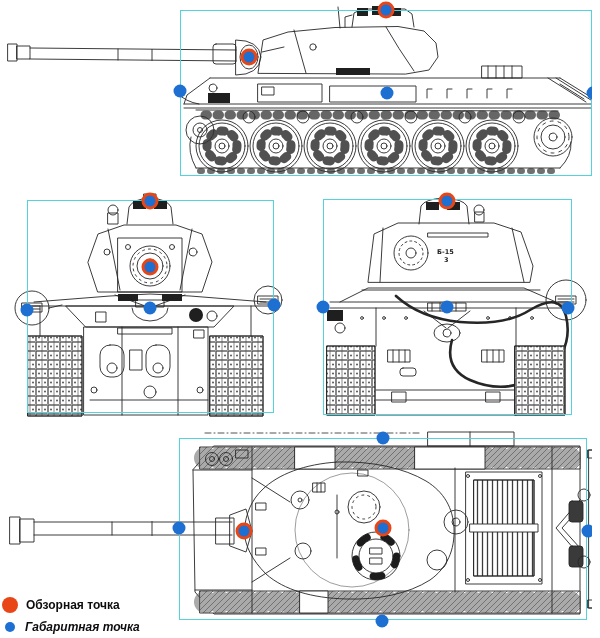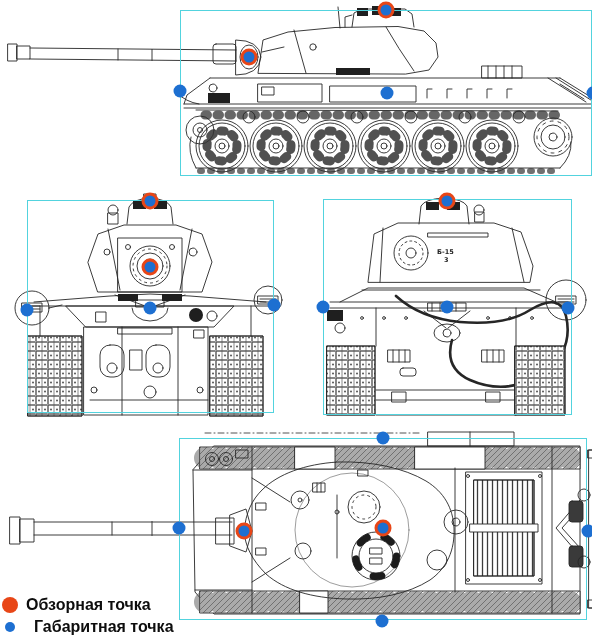--- a/index.html
+++ b/index.html
@@ -11,22 +11,22 @@
   .dot{position:absolute;border-radius:50%;transform:translate(-50%,-50%);pointer-events:auto;}
   .dot.dim{width:13px;height:13px;background:var(--dimension-point,#1d6fd1);}
   .dot.obs{width:17px;height:17px;background:var(--observation-point,#e84617);
            display:flex;align-items:center;justify-content:center;}
   .dot .inner-dim{width:11px;height:11px;border-radius:50%;background:var(--dimension-point,#1d6fd1);}
   #legend{pointer-events:auto;}
   .legend-row{position:absolute;left:0;display:flex;align-items:center;height:18px;}
   .legend-dot{border-radius:50%;flex:0 0 auto;}
   .legend-dot.obs{width:16px;height:16px;margin-left:2px;background:var(--observation-point,#e84617);}
   .legend-dot.dim{width:10px;height:10px;margin-left:5px;background:var(--dimension-point,#1d6fd1);}
-  .legend-label{margin-left:8px;font-size:16px;font-weight:bold;color:#0d0d0d;white-space:nowrap;}
-  .legend-row.r2 .legend-label{margin-left:19px;}
+  .legend-label{margin-left:8px;font-size:12px;font-weight:bold;color:#0d0d0d;white-space:nowrap;}
+  .legend-row.r2 .legend-label{margin-left:10px;font-style:italic;}
   .fill{fill:#1f1f1f;stroke:none;}
   .tinytext{font:6.5px "DejaVu Sans",sans-serif;fill:#222;stroke:none;font-weight:bold;}
 </style>
 </head>
 <body>
 
 <div id="stage">
 
   <svg id="art" width="600" height="638" viewBox="0 0 600 638">
     <defs>

